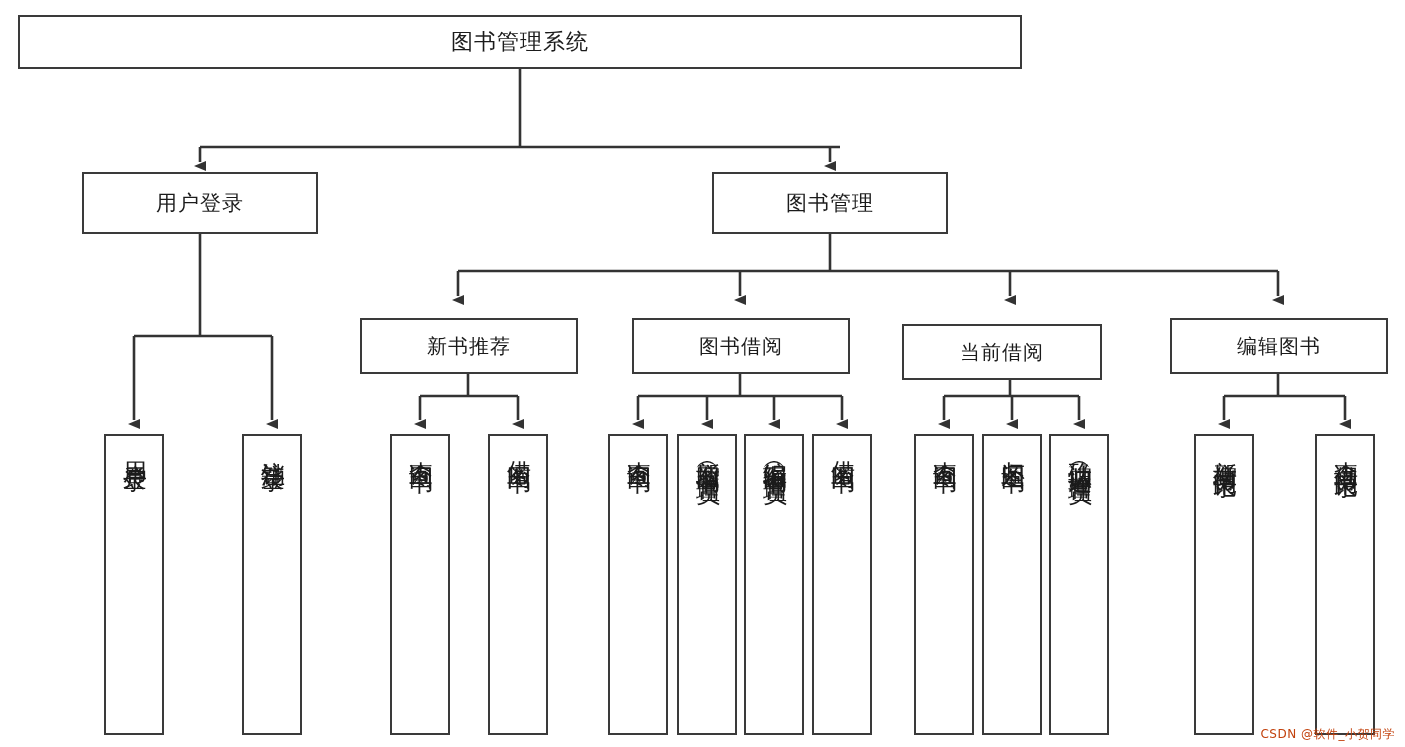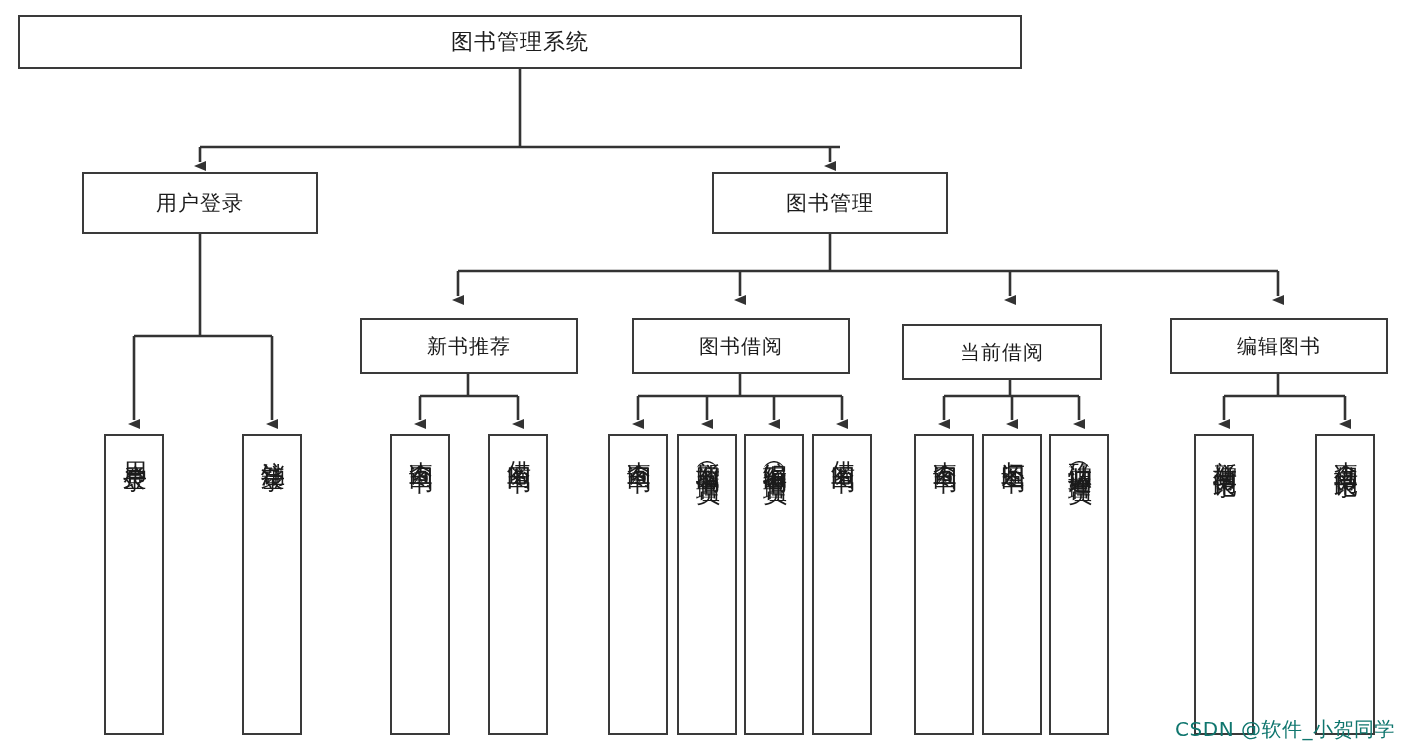--- a/index.html
+++ b/index.html
@@ -53,22 +53,22 @@
     font-size:24px;
     line-height:1.08;
     letter-spacing:3px;
     white-space:normal;
     text-align:left;
   }
   #watermark{
     position:absolute;
     right:10px;
     bottom:4px;
-    font-size:20px;
-    color:#0f766e;
+    font-size:12px;
+    color:#c2410c;
     letter-spacing:0.5px;
     z-index:5;
     white-space:nowrap;
     text-align:right;
   }
 </style>
 </head>
 <body>
 
 <div id="canvas">

